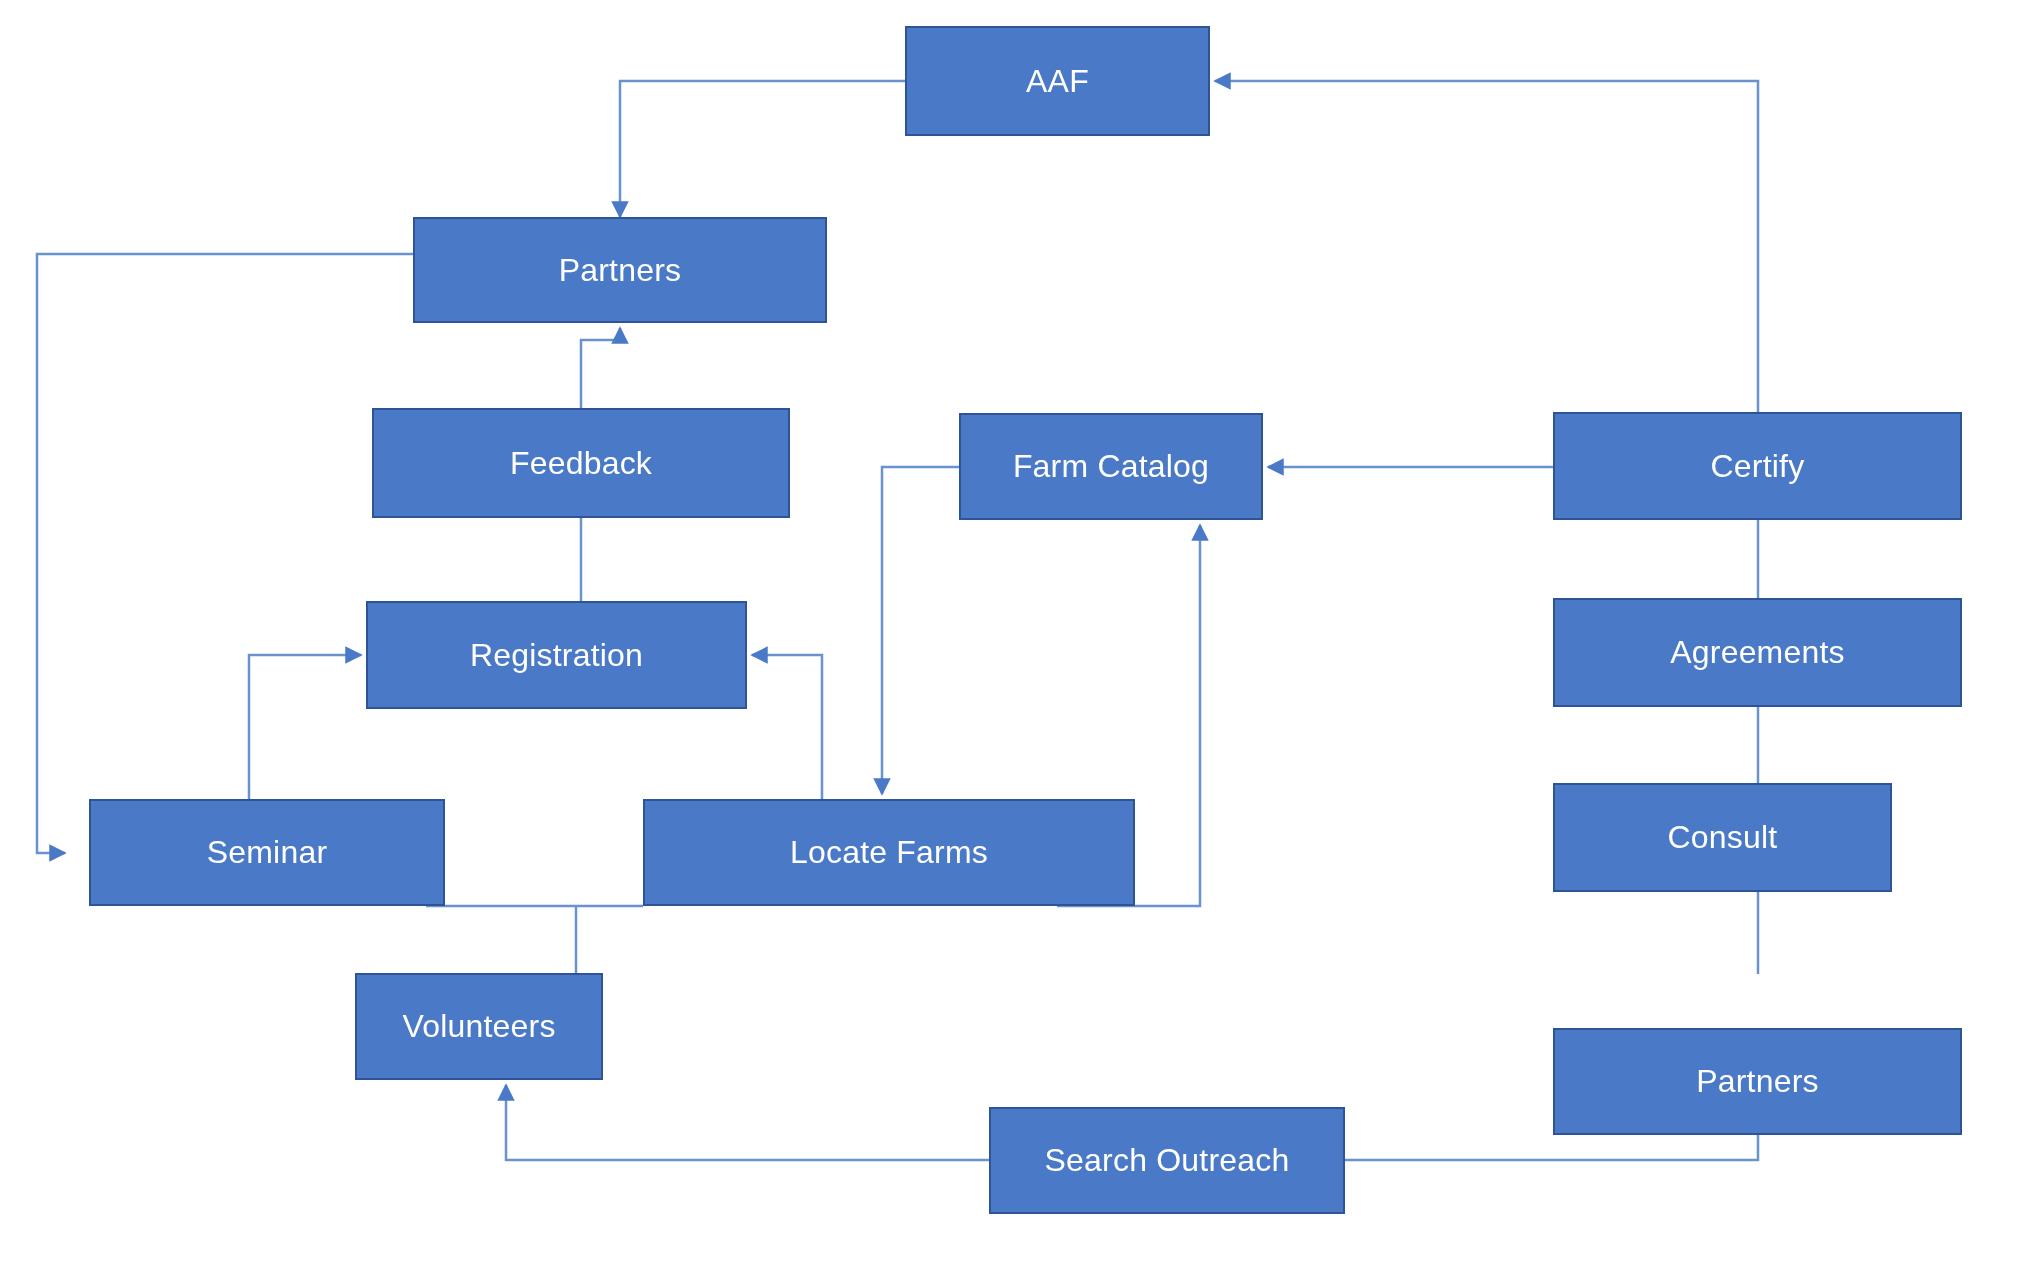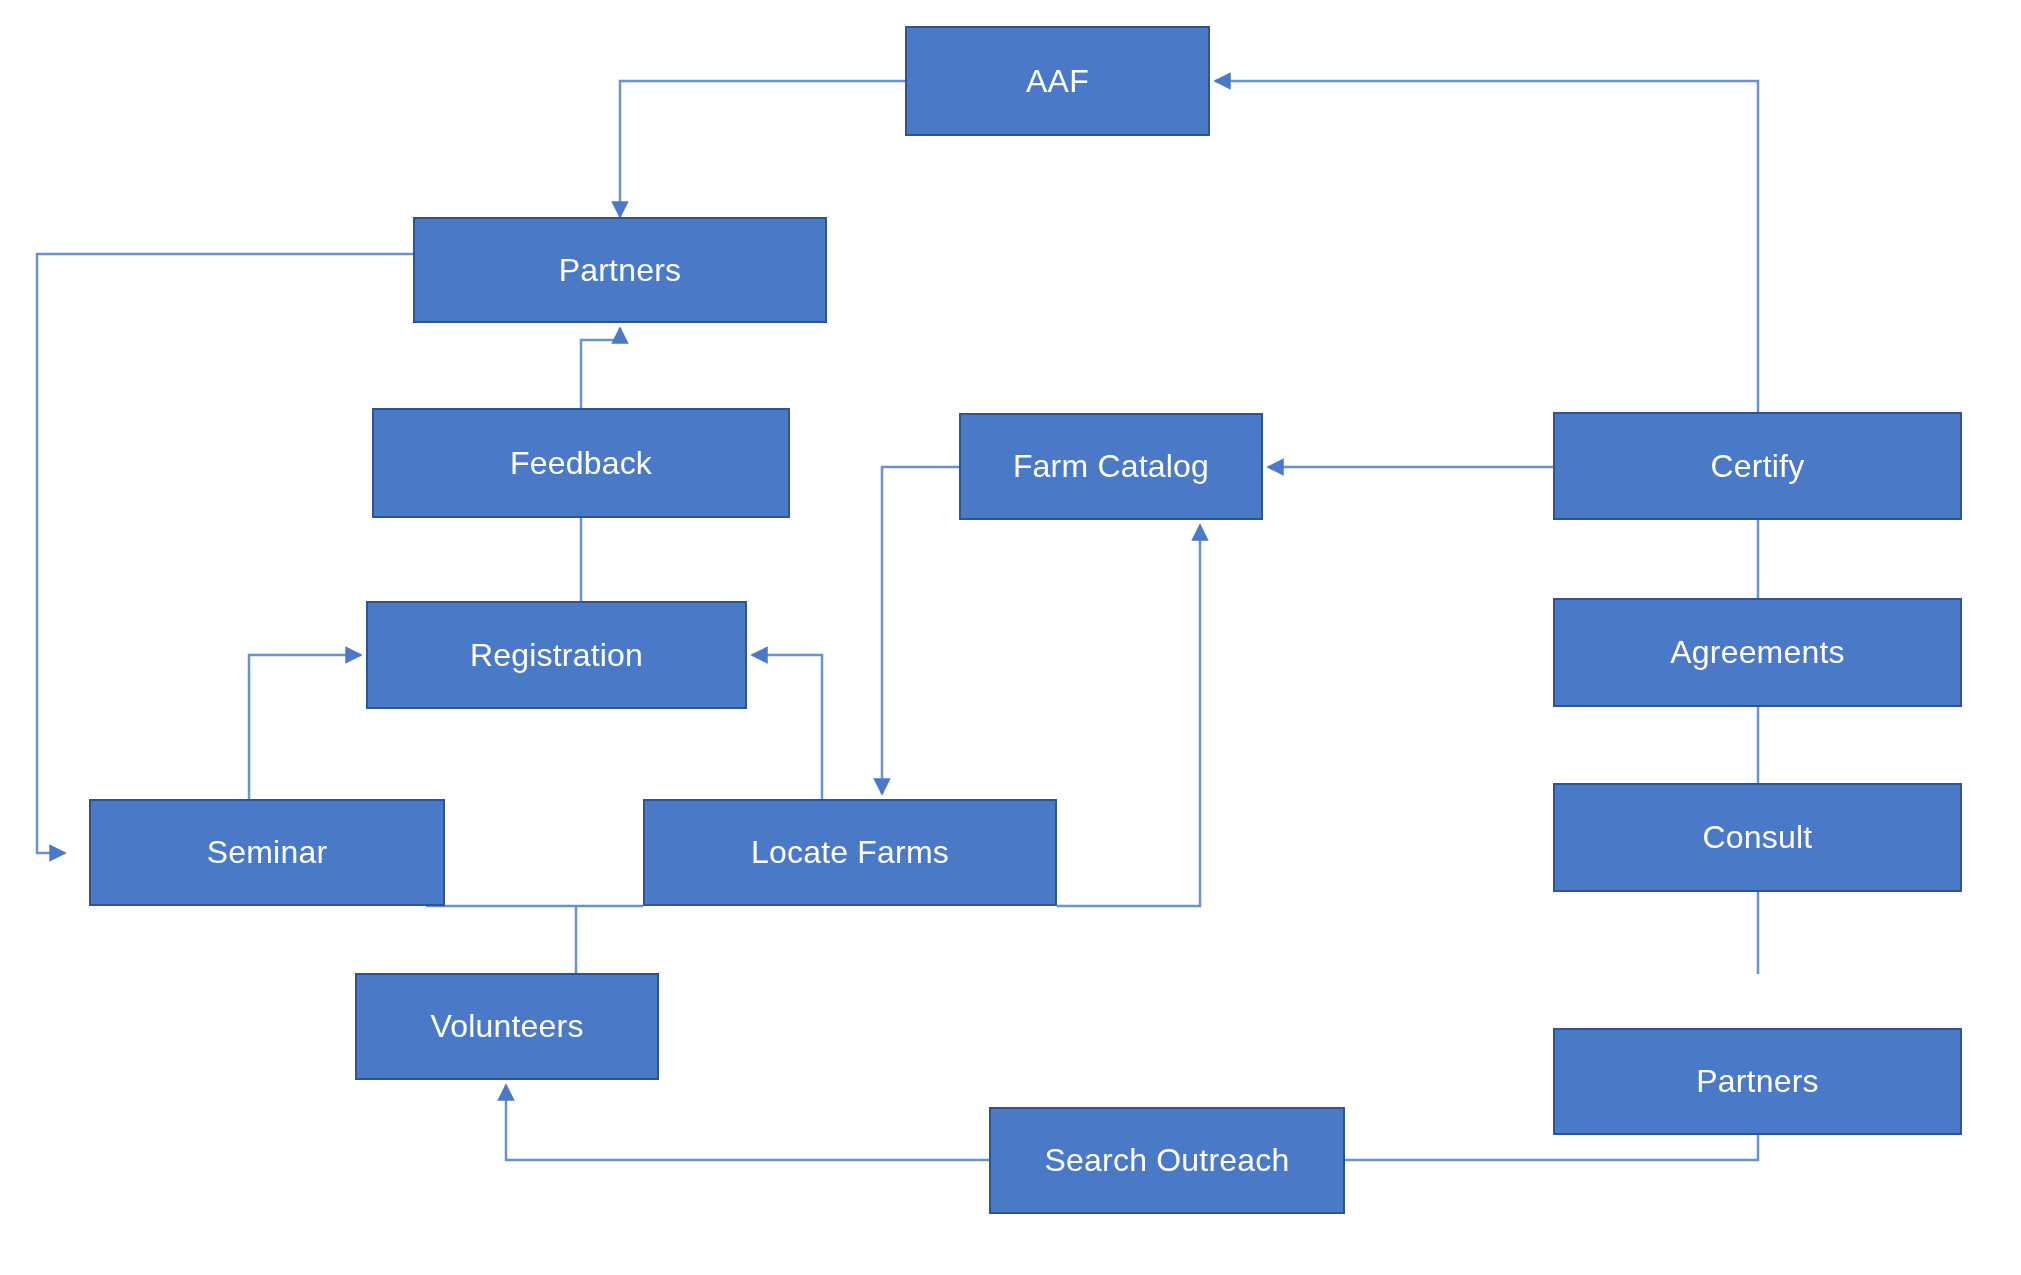--- a/index.html
+++ b/index.html
@@ -85,29 +85,29 @@
   </div>
 
   <div class="node" style="left:1553px;top:598px;width:409px;height:109px;">
     <span>Agreements</span>
   </div>
 
   <div class="node" style="left:70px;top:799px;width:356px;height:107px;margin-left:19px;">
     <span>Seminar</span>
   </div>
 
-  <div class="node" style="left:643px;top:799px;width:414px;height:107px;justify-content:center;">
+  <div class="node" style="left:643px;top:799px;width:492px;height:107px;justify-content:center;">
     <span>Locate Farms</span>
   </div>
 
-  <div class="node" style="left:1553px;top:783px;width:409px;height:109px;">
+  <div class="node" style="left:1553px;top:783px;width:339px;height:109px;">
     <span>Consult</span>
   </div>
 
-  <div class="node" style="left:355px;top:973px;width:304px;height:107px;">
+  <div class="node" style="left:355px;top:973px;width:248px;height:107px;">
     <span>Volunteers</span>
   </div>
 
   <div class="node" style="left:1553px;top:1028px;width:409px;height:107px;">
     <span>Partners</span>
   </div>
 
   <div class="node" style="left:989px;top:1107px;width:356px;height:107px;">
     <span>Search Outreach</span>
   </div>

